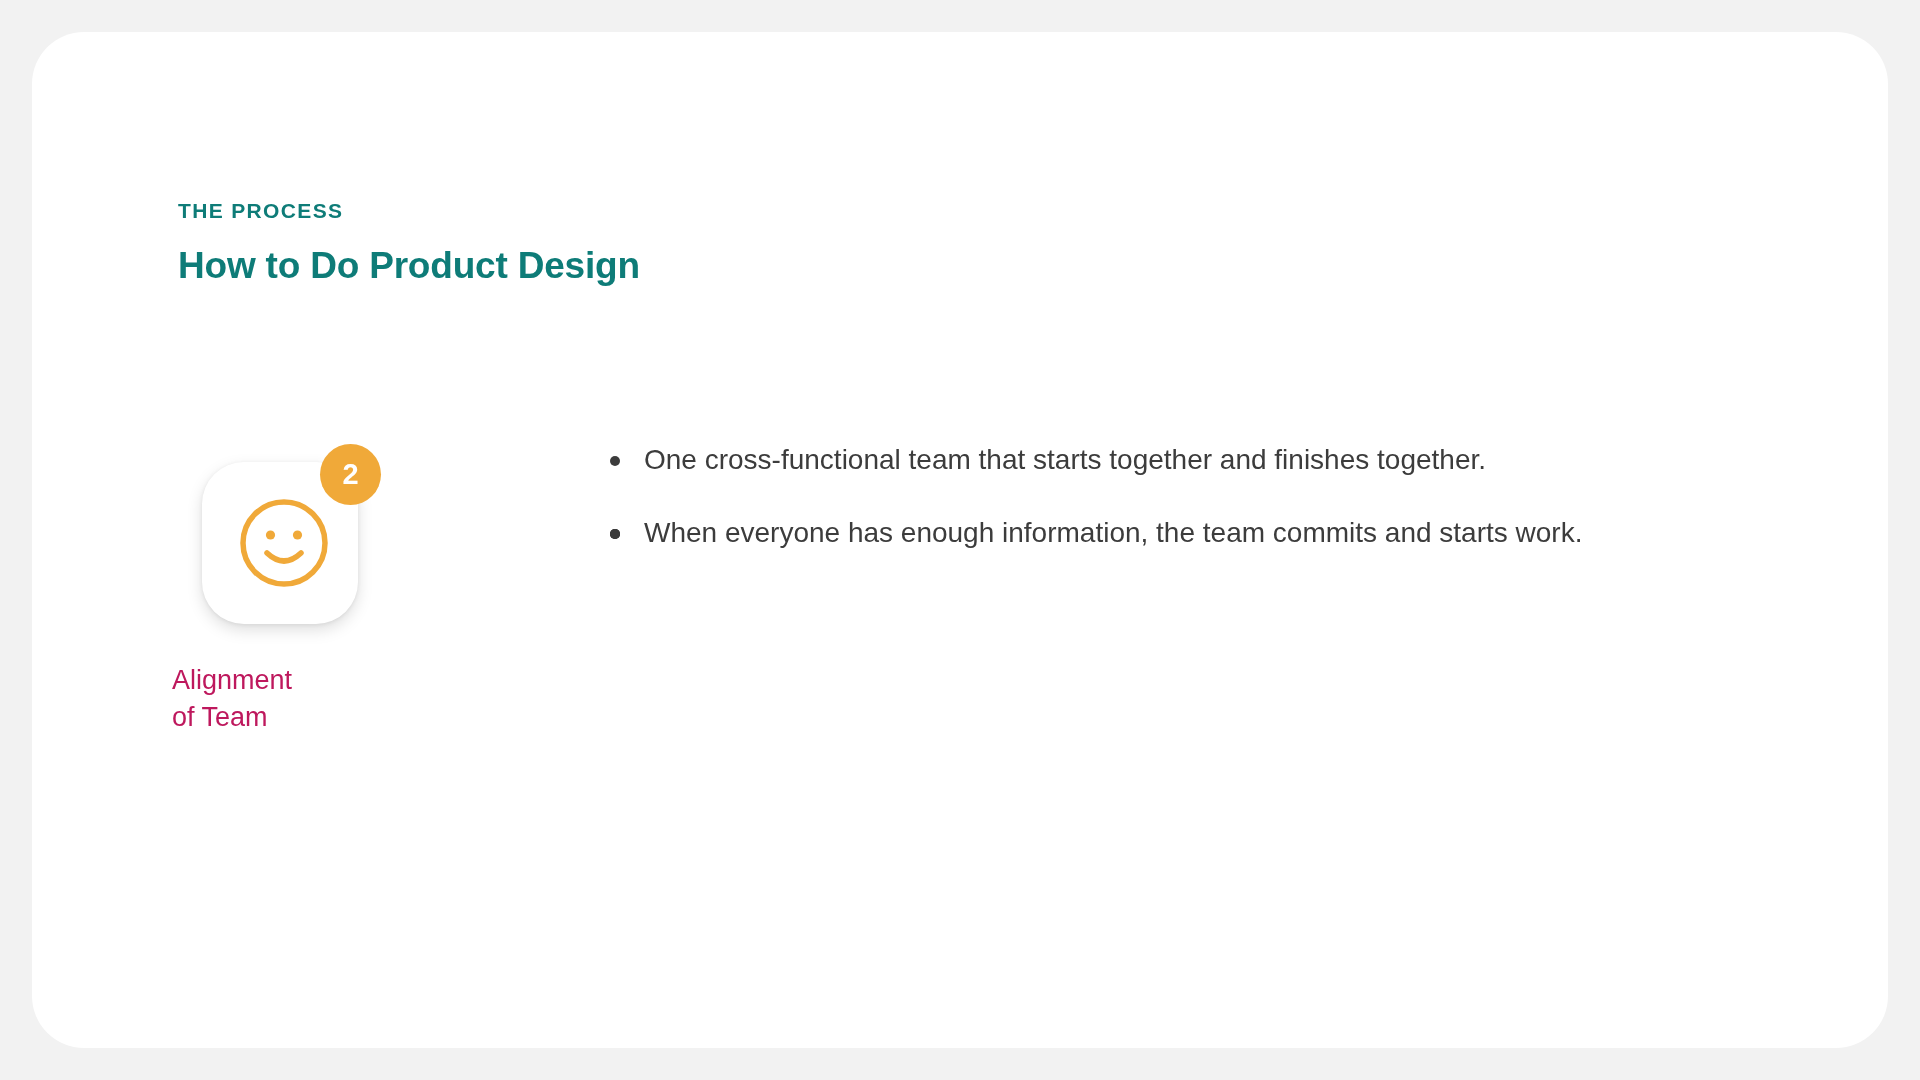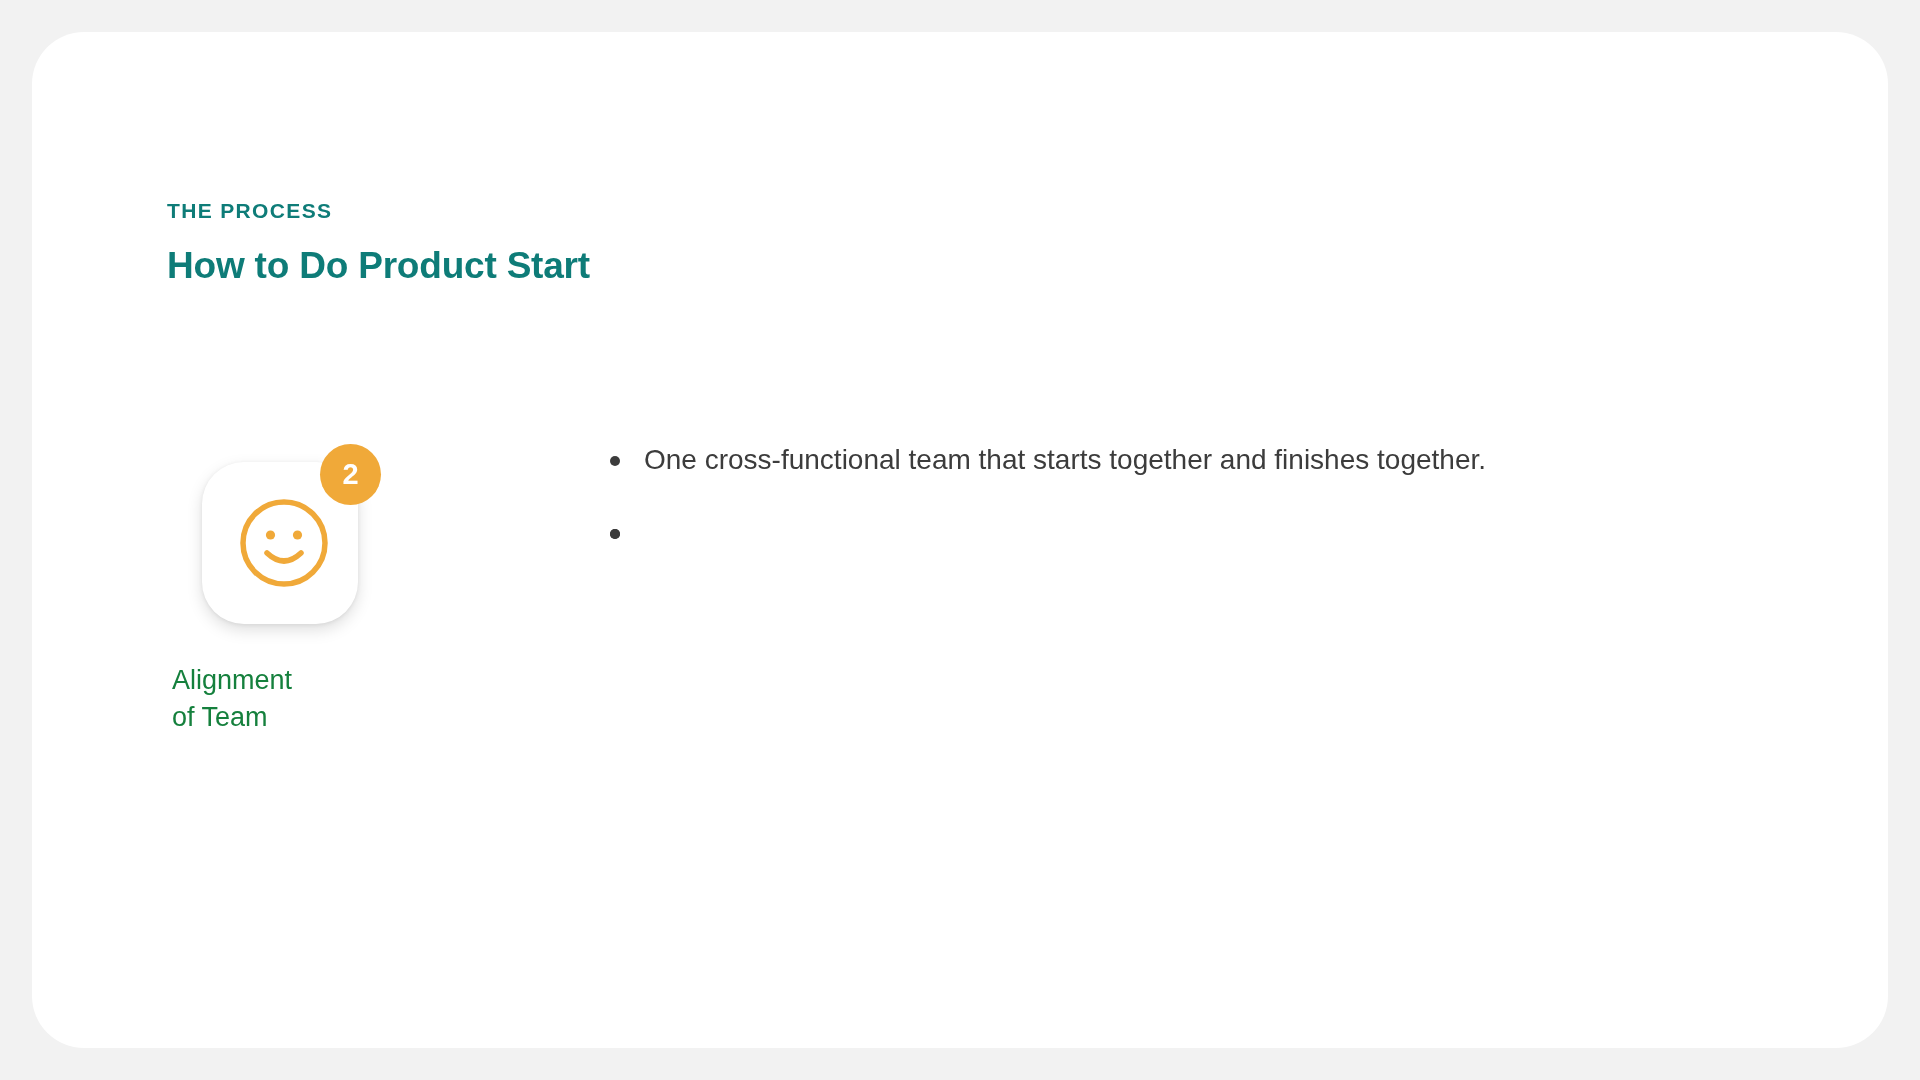--- a/index.html
+++ b/index.html
@@ -22,21 +22,21 @@
     width: 1856px;
     height: 1016px;
     background: #ffffff;
     border-radius: 52px;
     box-sizing: border-box;
   }
 
   
   .header {
     position: absolute;
-    left: 135px;
+    left: 146px;
     top: 168px;
   }
   .eyebrow {
     font-size: 21px;
     font-weight: 700;
     letter-spacing: 1.35px;
     color: #0e7c78;
     line-height: 1;
     margin: 0;
     white-space: nowrap;
@@ -97,21 +97,21 @@
     font-size: 29px;
     font-weight: 700;
     line-height: 1;
     box-sizing: border-box;
   }
   .icon-caption {
     margin: 0;
     padding-top: 28px;
     font-size: 27px;
     line-height: 1.38;
-    color: #15803d;
+    color: #be185d;
     font-weight: 400;
     white-space: pre-line;
   }
 
   
   .bullets {
     position: absolute;
     left: 572px;
     top: 408px;
     width: 1120px;
@@ -140,21 +140,21 @@
     background: #3c3c3c;
   }
 </style>
 </head>
 <body>
 
 <div class="slide-card">
 
   <div class="header">
     <div class="eyebrow">THE PROCESS</div>
-    <h1 class="slide-title">How to Do Product Start</h1>
+    <h1 class="slide-title">How to Do Product Design</h1>
   </div>
 
   <div class="icon-column">
     <div class="icon-wrap">
       <div class="icon-tile"></div>
       <svg class="smiley-svg" viewBox="0 0 92 92">
         <circle cx="46" cy="46" r="41" fill="none" stroke="#f0a939" stroke-width="5.5"></circle>
         <circle cx="32.5" cy="38" r="4.6" fill="#f0a939"></circle>
         <circle cx="59.5" cy="38" r="4.6" fill="#f0a939"></circle>
         <path d="M29 56 Q46 72 63 56" fill="none" stroke="#f0a939" stroke-width="5.5" stroke-linecap="round"></path>
@@ -169,15 +169,19 @@
     <li class="bullet-item">
       <span class="bullet-dot"></span>
       <span>One cross-functional team that starts together and finishes together.</span>
     </li>
     <li class="bullet-item">
       <span class="bullet-dot"></span>
     </li>
     <li class="bullet-item">
       <span class="bullet-dot"></span>
     </li>
+    <li class="bullet-item">
+      <span class="bullet-dot"></span>
+      <span>When everyone has enough information, the team commits and starts work.</span>
+    </li>
   </ul>
 
 </div>
 
 </body></html>

